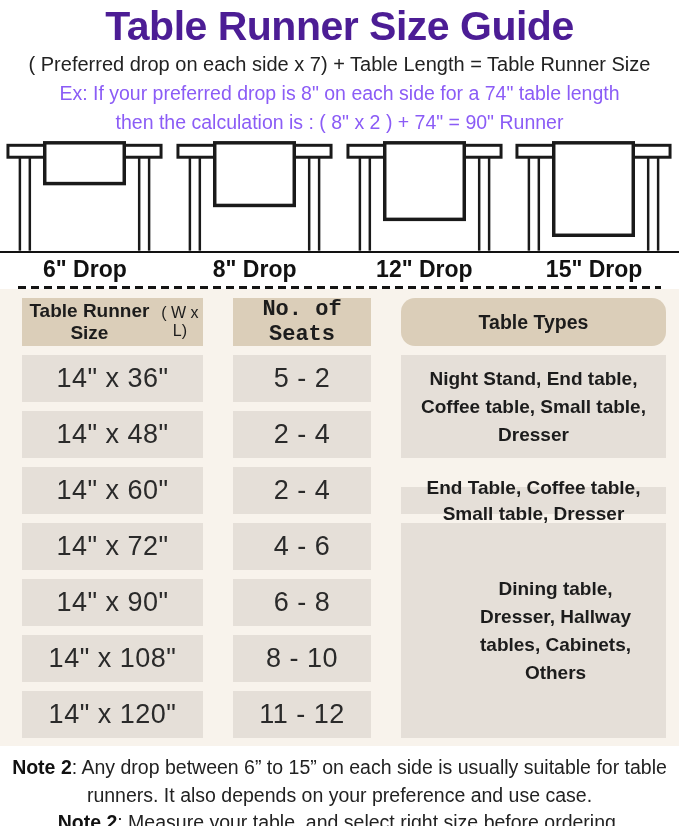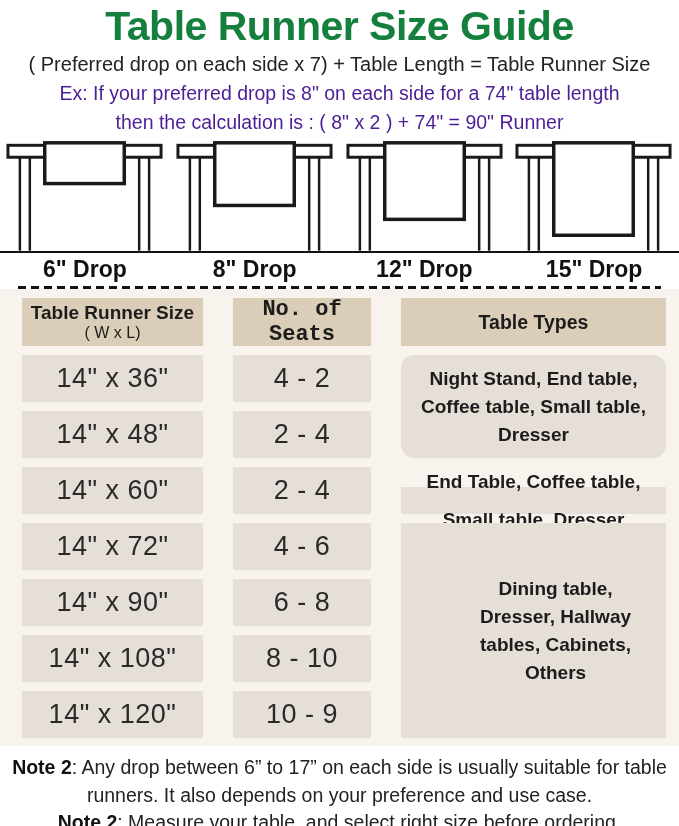--- a/index.html
+++ b/index.html
@@ -15,31 +15,31 @@
   
   .top {
     text-align: center;
     padding-top: 2px;
   }
   .title {
     font-size: 41px;
     font-weight: bold;
     letter-spacing: -0.5px;
     line-height: 48px;
-    color: #15803d;
+    color: #4c1d95;
   }
   .formula {
     font-size: 20px;
     line-height: 29px;
     color: #222;
   }
   .example-line {
     font-size: 19.5px;
     line-height: 29px;
-    color: #4c1d95;
+    color: #8b5cf6;
   }
 
   
   .illustrations {
     display: flex;
     margin-top: 4px;
     height: 110px;
   }
   .illus { width: 169.75px; height: 110px; }
   .illus svg { display: block; }
@@ -76,21 +76,21 @@
   .size-grid {
     display: grid;
     grid-template-columns: 181px 138px 265px;
     grid-template-rows: 48px repeat(7, 47px);
     column-gap: 30px;
     row-gap: 9px;
     margin-left: 22px;
   }
   .cell {
     display: flex;
-    flex-direction: column;
+    flex-direction: row;
     align-items: center;
     justify-content: center;
     text-align: center;
   }
   .head-cell {
     background: #dbceb9;
     color: #1c1c1c;
   }
   .body-cell {
     background: #e5dfd8;
@@ -101,23 +101,23 @@
   .head-seats      { font-size: 22px; font-weight: bold; font-family: Liberation Mono, monospace; }
   .head-types      { font-size: 19.5px; font-weight: bold; }
   .size-val, .seats-val { font-size: 27px; font-weight: 400; letter-spacing: 0.5px; }
   .type-cell {
     font-size: 19px;
     font-weight: bold;
     line-height: 28px;
     color: #1c1c1c;
   }
   .type-cell span { display: block; }
-  .tg-1 { grid-column: 3; grid-row: 2 / span 2; border-radius: 13px; }
+  .tg-1 { grid-column: 3; grid-row: 2 / span 2; }
   .tg-1 span { max-width: 228px; }
-  .tg-2 { grid-column: 3; grid-row: 4; line-height: 38px; margin-top: 20px; }
+  .tg-2 { grid-column: 3; grid-row: 4; line-height: 26px; margin-top: 20px; }
   .tg-2 span { max-width: 245px; }
   .tg-3 { grid-column: 3; grid-row: 5 / span 4; padding-left: 44px; }
   .tg-3 span { max-width: 178px; }
 
   
   .notes {
     text-align: center;
     font-size: 19.5px;
     line-height: 27.5px;
     color: #222;
@@ -190,47 +190,47 @@
 <div class="dashed-divider"></div>
 
 <div class="sheet">
   <div class="size-grid">
 
     <div class="cell head-cell" style="grid-column:1;grid-row:1;">
       <div class="head-size-title">Table Runner Size</div>
       <div class="head-size-sub">( W x L)</div>
     </div>
     <div class="cell head-cell head-seats" style="grid-column:2;grid-row:1;">No. of Seats</div>
-    <div class="cell head-cell head-types" style="grid-column:3;grid-row:1;">Table Types</div>
+    <div class="cell head-cell head-types" style="grid-column:3;grid-row:1;border-radius:14px;">Table Types</div>
 
     <div class="cell body-cell size-val" style="grid-column:1;grid-row:2;">14" x 36"</div>
     <div class="cell body-cell size-val" style="grid-column:1;grid-row:3;">14" x 48"</div>
     <div class="cell body-cell size-val" style="grid-column:1;grid-row:4;">14" x 60"</div>
     <div class="cell body-cell size-val" style="grid-column:1;grid-row:5;">14" x 72"</div>
     <div class="cell body-cell size-val" style="grid-column:1;grid-row:6;">14" x 90"</div>
     <div class="cell body-cell size-val" style="grid-column:1;grid-row:7;">14" x 108"</div>
     <div class="cell body-cell size-val" style="grid-column:1;grid-row:8;">14" x 120"</div>
 
-    <div class="cell body-cell seats-val" style="grid-column:2;grid-row:2;">4 - 2</div>
+    <div class="cell body-cell seats-val" style="grid-column:2;grid-row:2;">5 - 2</div>
     <div class="cell body-cell seats-val" style="grid-column:2;grid-row:3;">2 - 4</div>
     <div class="cell body-cell seats-val" style="grid-column:2;grid-row:4;">2 - 4</div>
     <div class="cell body-cell seats-val" style="grid-column:2;grid-row:5;">4 - 6</div>
     <div class="cell body-cell seats-val" style="grid-column:2;grid-row:6;">6 - 8</div>
     <div class="cell body-cell seats-val" style="grid-column:2;grid-row:7;">8 - 10</div>
-    <div class="cell body-cell seats-val" style="grid-column:2;grid-row:8;">10 - 9</div>
+    <div class="cell body-cell seats-val" style="grid-column:2;grid-row:8;">11 - 12</div>
 
     <div class="cell body-cell type-cell tg-1">
       <span>Night Stand, End table, Coffee table, Small table, Dresser</span>
     </div>
     <div class="cell body-cell type-cell tg-2">
       <span>End Table, Coffee table, Small table, Dresser</span>
     </div>
     <div class="cell body-cell type-cell tg-3">
       <span>Dining table, Dresser, Hallway tables, Cabinets, Others</span>
     </div>
 
   </div>
 </div>
 
 <div class="notes">
-  <div><b>Note 2</b><span>: Any drop between 6” to 17” on each side is usually suitable for table runners. It also depends on your preference and use case.</span></div>
+  <div><b>Note 2</b><span>: Any drop between 6” to 15” on each side is usually suitable for table runners. It also depends on your preference and use case.</span></div>
   <div><b>Note 2</b><span>: Measure your table, and select right size before ordering.</span></div>
 </div>
 
 </body></html>

